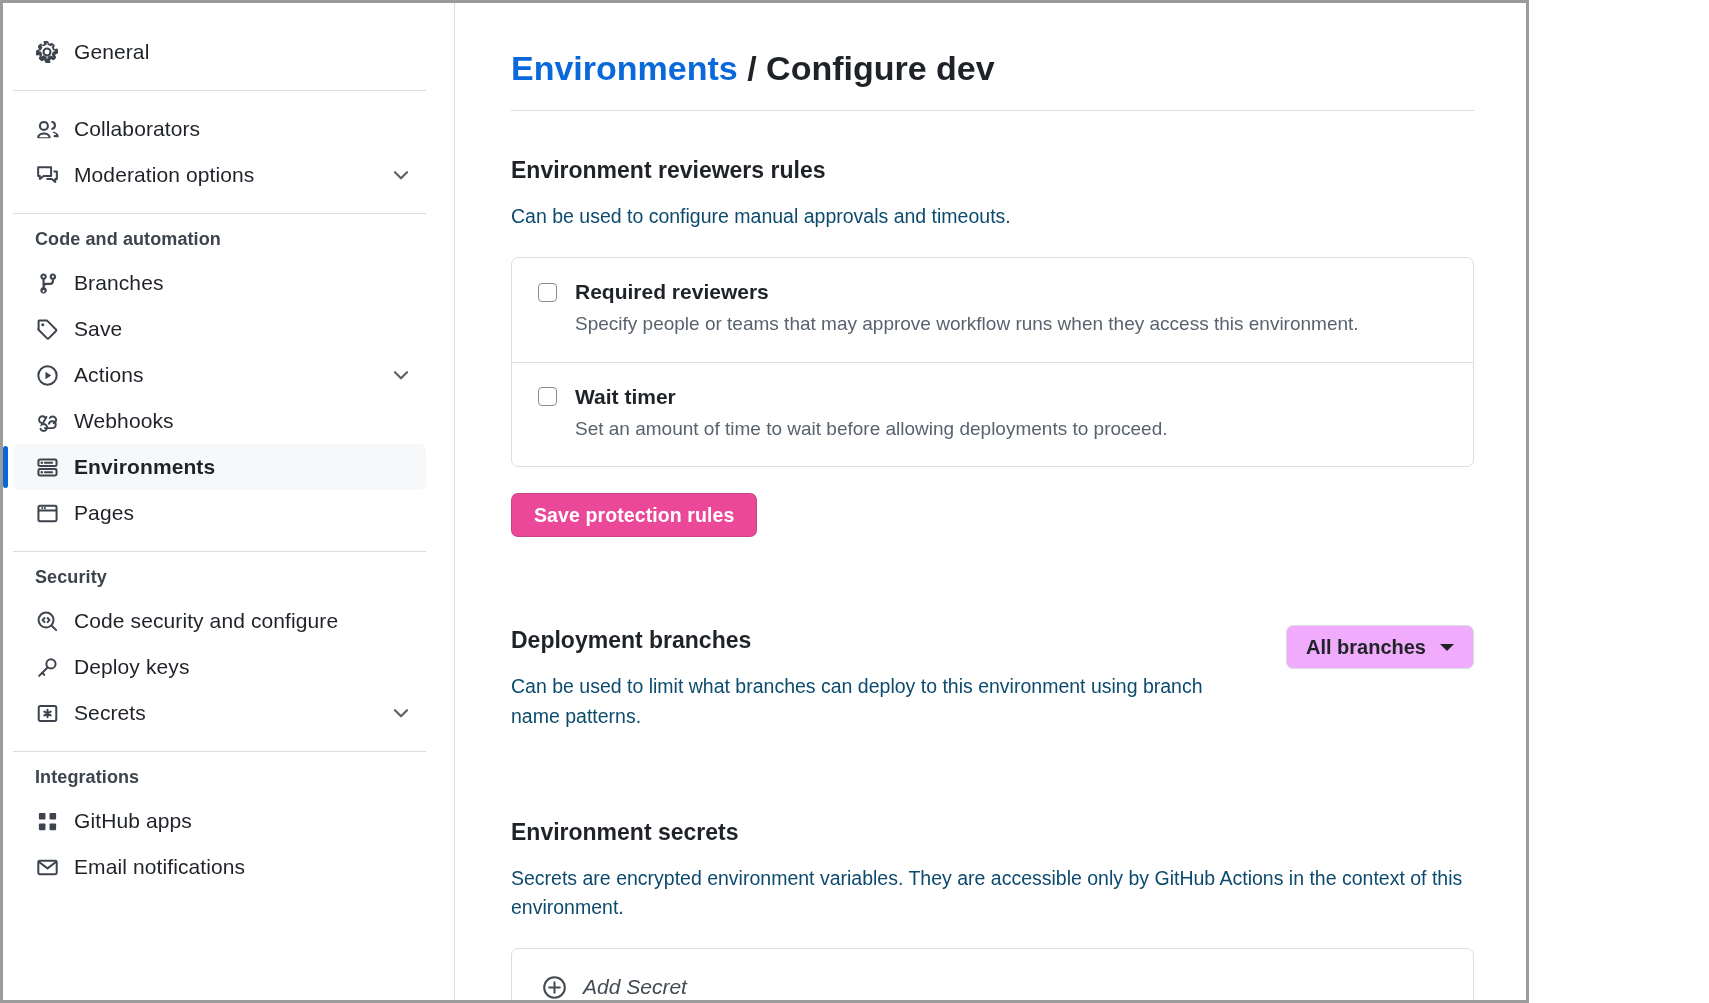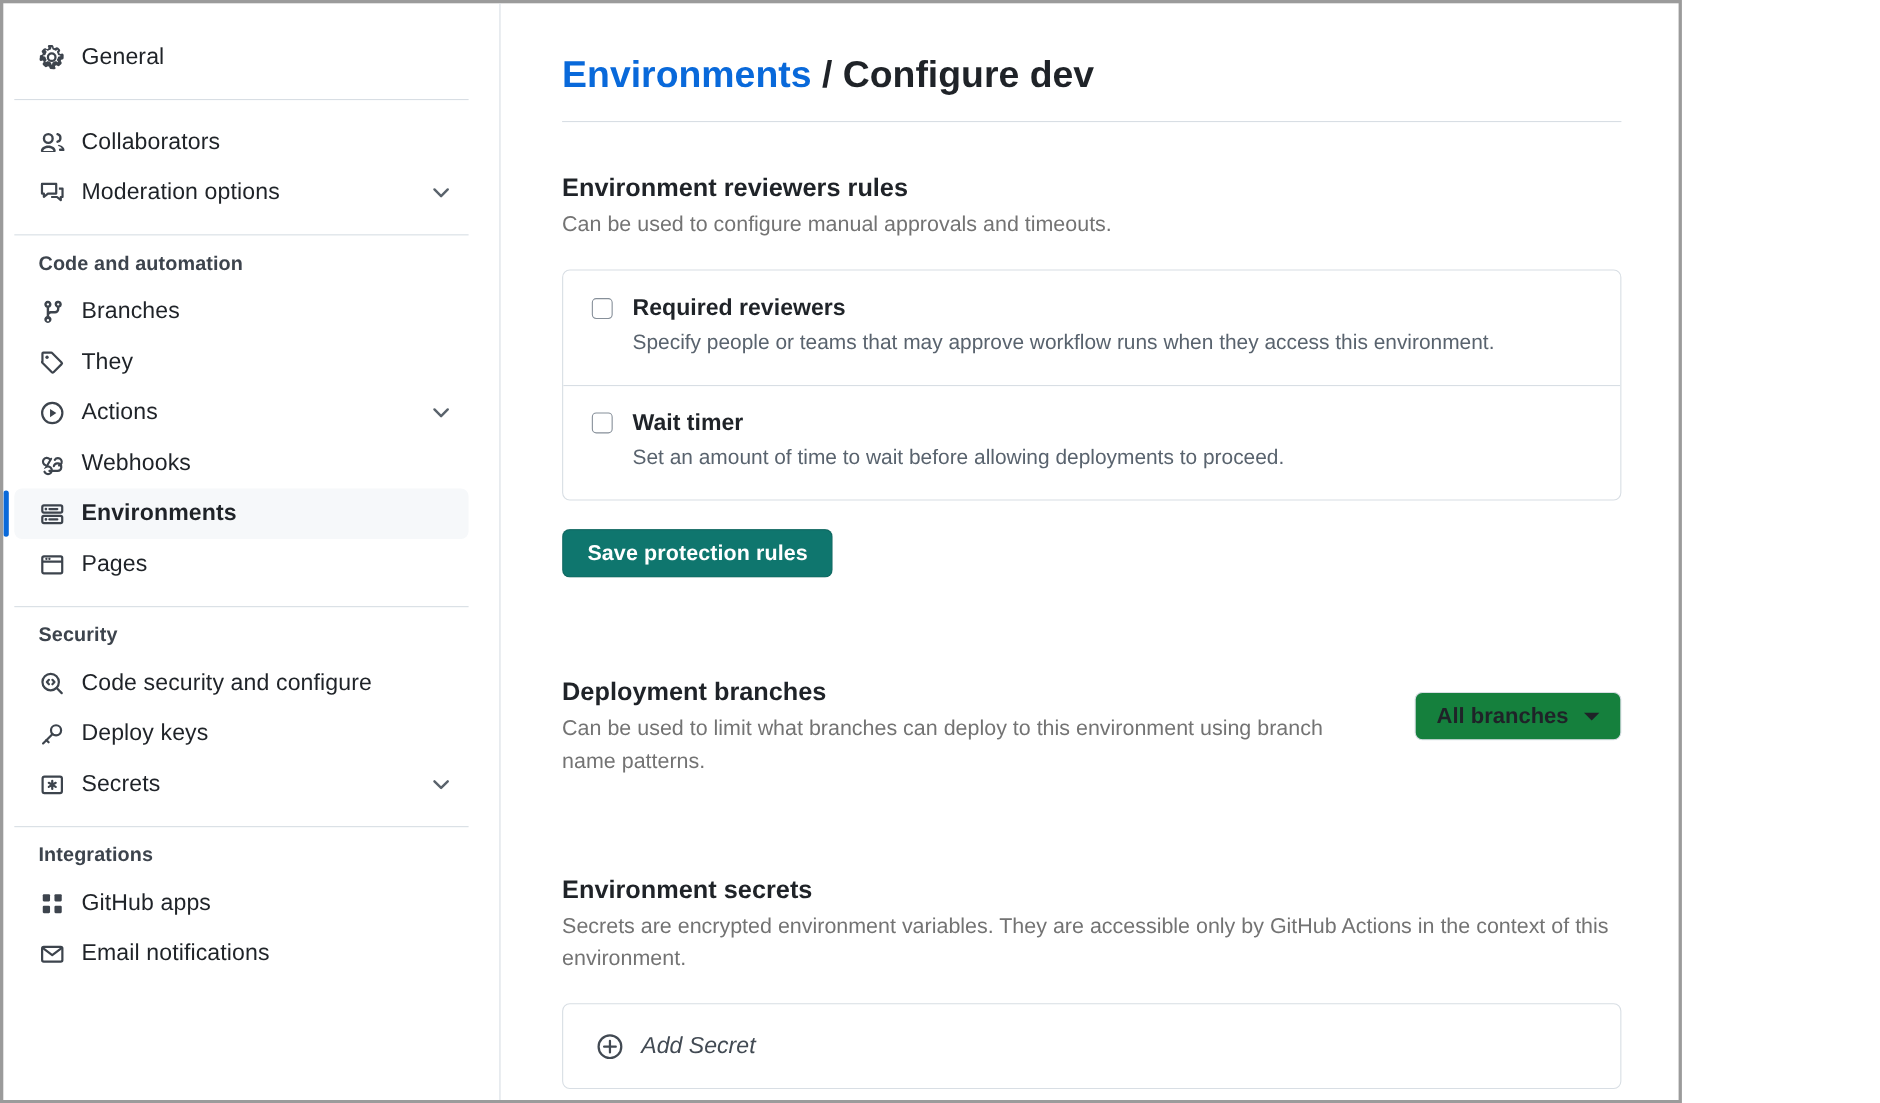--- a/index.html
+++ b/index.html
@@ -123,23 +123,23 @@
 
   .section { margin-top: 44px; }
   .section-h {
     font-size: 23px;
     font-weight: bold;
     color: #1f2328;
     line-height: 1.35;
   }
   .section-sub {
     font-size: 19.5px;
-    color: #737373;
+    color: #0c4a6e;
     line-height: 1.5;
-    margin-top: 4px;
+    margin-top: 16px;
   }
 
   .rules-box {
     margin-top: 26px;
     border: 1px solid #d8dee4;
     border-radius: 7px;
     overflow: hidden;
   }
   .rule-row {
     padding: 22px 26px 24px 26px;
@@ -172,47 +172,46 @@
     line-height: 1.45;
   }
 
   .btn-primary {
     margin-top: 26px;
     display: inline-flex;
     align-items: center;
     justify-content: center;
     height: 44px;
     padding: 0 22px;
-    background: #0f766e;
+    background: #ec4899;
     border: 1px solid rgba(27,31,36,0.15);
     border-radius: 7px;
     color: #ffffff;
     font-size: 19.5px;
     font-weight: bold;
     font-family: "Liberation Sans", sans-serif;
     cursor: pointer;
     letter-spacing: .1px;
   }
 
   .split-row {
     display: flex;
     align-items: flex-start;
     justify-content: space-between;
     gap: 30px;
   }
   .split-left { flex: 1 1 auto; min-width: 0; }
   .btn-dropdown {
     flex: 0 0 auto;
-    margin-top: 16px;
     display: inline-flex;
     align-items: center;
     gap: 14px;
     height: 44px;
     padding: 0 19px;
-    background: #15803d;
+    background: #f0abfc;
     border: 1px solid #d8dee4;
     border-radius: 7px;
     font-size: 20px;
     font-weight: bold;
     color: #1f2328;
     cursor: pointer;
     white-space: nowrap;
   }
   .caret {
     width: 0;
@@ -293,21 +292,21 @@
           </span>
           <span class="nav-label">Branches</span>
         </div>
         <div class="nav-item">
           <span class="nav-icon">
             <svg width="23" height="23" viewBox="0 0 16 16" fill="none" stroke="currentColor" stroke-width="1.4" stroke-linejoin="round">
               <path d="M1.8 7.4V2.3c0-.3.2-.5.5-.5h5.1c.2 0 .4.07.5.2l6 6c.3.3.3.75 0 1.05l-5.1 5.1c-.3.3-.75.3-1.05 0l-6-6a.7.7 0 0 1-.2-.5Z"></path>
               <circle cx="4.7" cy="4.7" r="1.05" fill="currentColor" stroke="none"></circle>
             </svg>
           </span>
-          <span class="nav-label">They</span>
+          <span class="nav-label">Save</span>
         </div>
         <div class="nav-item">
           <span class="nav-icon">
             <svg width="23" height="23" viewBox="0 0 16 16" fill="none" stroke="currentColor" stroke-width="1.4">
               <circle cx="8" cy="8" r="6.4"></circle>
               <path d="M6.6 5.4l4 2.6-4 2.6V5.4Z" fill="currentColor" stroke="none"></path>
             </svg>
           </span>
           <span class="nav-label">Actions</span>
           <span class="chev">

